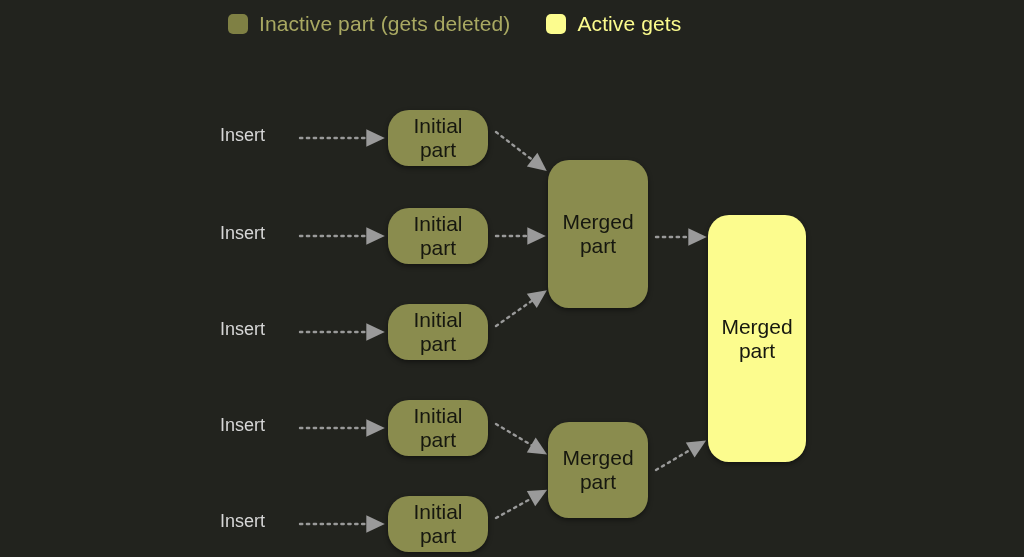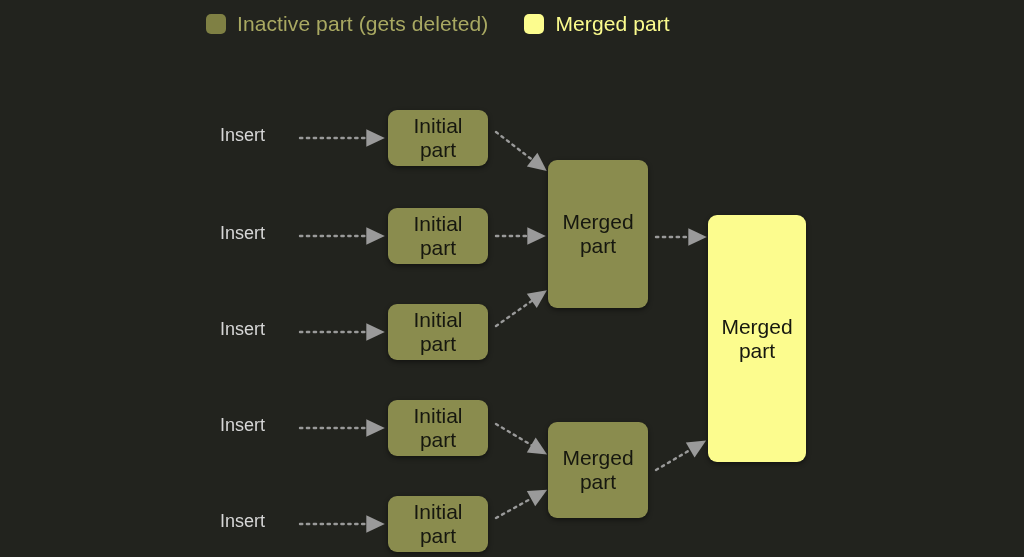--- a/index.html
+++ b/index.html
@@ -12,21 +12,21 @@
     width: 1024px;
     height: 557px;
     background: #22231e;
     overflow: hidden;
     font-family: "Liberation Sans", sans-serif;
   }
 
   
   .legend {
     position: absolute;
-    left: 206px;
+    left: 228px;
     top: 8px;
     display: flex;
     align-items: center;
     gap: 0;
     height: 32px;
   }
   .legend-group {
     display: flex;
     align-items: center;
   }
@@ -45,21 +45,21 @@
     letter-spacing: 0.1px;
   }
   .legend-label.inactive { color: #a9a962; }
   .legend-label.active   { color: #fbfb8d; }
   .legend-gap { width: 36px; height: 1px; }
 
   
   .box {
     position: absolute;
     box-sizing: border-box;
-    border-radius: 9px;
+    border-radius: 21px;
     display: flex;
     align-items: center;
     justify-content: center;
     text-align: center;
     color: #16170f;
     font-size: 21px;
     line-height: 1.12;
     box-shadow: 0 2px 5px rgba(0,0,0,0.45);
   }
   .box.inactive { background: #8a8c4e; }
@@ -89,21 +89,21 @@
 <div id="canvas">
 
   <div class="legend">
     <div class="legend-group">
       <span class="legend-swatch inactive"></span>
       <span class="legend-label inactive">Inactive part (gets deleted)</span>
     </div>
     <div class="legend-gap"></div>
     <div class="legend-group">
       <span class="legend-swatch active"></span>
-      <span class="legend-label active">Merged part</span>
+      <span class="legend-label active">Active gets</span>
     </div>
   </div>
 
   <svg class="arrow-layer" viewBox="0 0 1024 557" xmlns="http://www.w3.org/2000/svg">
     <defs>
       <marker id="ah" markerWidth="9" markerHeight="9" refX="6.2" refY="4.2" orient="auto" markerUnits="strokeWidth">
         <path d="M0.5,0.6 L8.2,4.2 L0.5,7.8 Z" fill="#9a9a9a"></path>
       </marker>
     </defs>
 

